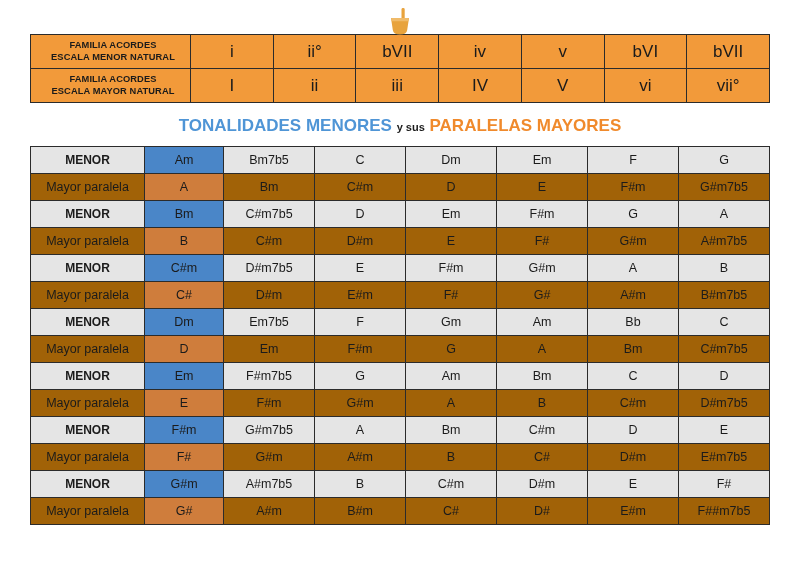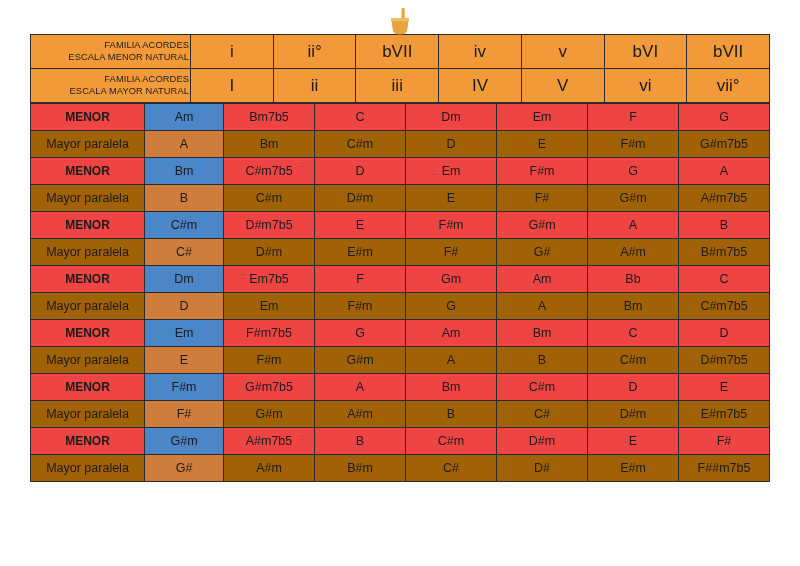--- a/index.html
+++ b/index.html
@@ -56,22 +56,22 @@
     background: #f29a3a;
     text-align: center;
     vertical-align: middle;
     height: 31px;
     font-size: 17px;
     color: #1b1b1b;
   }
   .family-table td.rowhead {
     width: 152px;
     font-size: 9.3px;
-    font-weight: normal;
-    text-align: right;
+    font-weight: bold;
+    text-align: center;
     padding-left: 6px;
     line-height: 1.25;
     letter-spacing: 0.1px;
   }
 
   
   .subtitle {
     text-align: center;
     font-size: 17px;
     font-weight: bold;
@@ -95,21 +95,21 @@
     height: 24px;
     font-size: 12.5px;
     color: #1b1b1b;
   }
   .main-table td.label {
     width: 111px;
   }
   .main-table td.rootcell {
     width: 76px;
   }
-  .main-table tr.minor td { background: #ef4444; }
+  .main-table tr.minor td { background: #e5e5e5; }
   .main-table tr.minor td.label { font-weight: bold; font-size: 12px; }
   .main-table tr.minor td.rootcell { background: #4a86c8; }
   .main-table tr.major td { background: #a16207; }
   .main-table tr.major td.rootcell { background: #cf7d3c; }
 </style>
 </head>
 <body>
 
 <div class="page">
 
@@ -146,20 +146,25 @@
         <td>ii</td>
         <td>iii</td>
         <td>IV</td>
         <td>V</td>
         <td>vi</td>
         <td>vii°</td>
       </tr>
     </tbody>
   </table>
 
+  <div class="subtitle">
+    <span class="blue">TONALIDADES MENORES</span>
+    <span class="small">y sus</span>
+    <span class="orange">PARALELAS MAYORES</span>
+  </div>
 
   <table class="main-table">
     <tbody id="main-table-body">
         <tr class="minor">
           <td class="label">MENOR</td>
           <td class="rootcell">Am</td>
           <td>Bm7b5</td>
           <td>C</td>
           <td>Dm</td>
           <td>Em</td>

